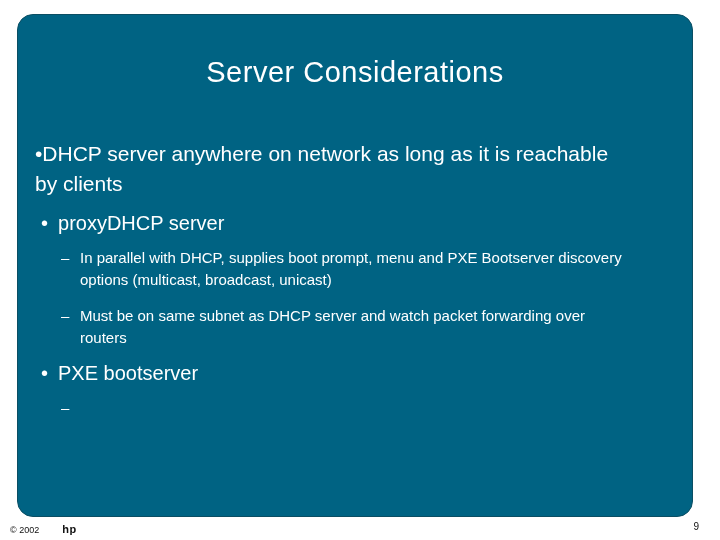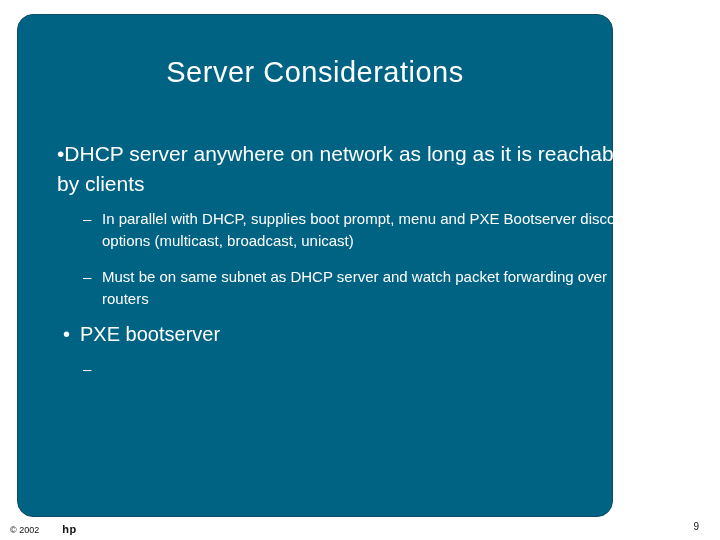--- a/index.html
+++ b/index.html
@@ -11,42 +11,41 @@
     height: 540px;
     position: relative;
     overflow: hidden;
     background: #ffffff;
     font-family: "Liberation Sans", sans-serif;
   }
   .slide {
     position: absolute;
     left: 17px;
     top: 14px;
-    width: 596px;
+    width: 676px;
     height: 503px;
     box-sizing: border-box;
     background: #006383;
     border: 1px solid #0b4e63;
     border-radius: 16px;
     color: #ffffff;
   }
   .slide-title {
     margin: 41px 0 0 0;
     text-align: center;
     font-size: 29px;
     font-weight: 400;
     line-height: 32px;
     letter-spacing: 0.5px;
   }
   .slide-body {
     position: absolute;
     left: 17px;
     top: 124px;
     width: 596px;
-    margin-left: 22px;
   }
   .item {
     margin-top: 9px;
   }
   .item.first {
     margin-top: 0;
   }
   .l1 {
     font-size: 21px;
     line-height: 30px;
@@ -103,20 +102,21 @@
 <body>
 
 <div class="slide">
   <h1 class="slide-title">Server Considerations</h1>
 
   <div class="slide-body">
 
     <div class="item first l1"><span class="glyph">•</span><span>DHCP server anywhere on network as long as it is reachable by clients</span></div>
 
 
+    <div class="item l1 spaced"><span class="glyph">•</span><span>proxyDHCP server</span></div>
 
     <div class="item l2">
         <span class="glyph">–</span>
         <span>In parallel with DHCP, supplies boot prompt, menu and PXE Bootserver discovery options (multicast, broadcast, unicast)</span>
       </div>
 
     <div class="item l2 gap-lg">
         <span class="glyph">–</span>
         <span>Must be on same subnet as DHCP server and watch packet forwarding over routers</span>
       </div>

